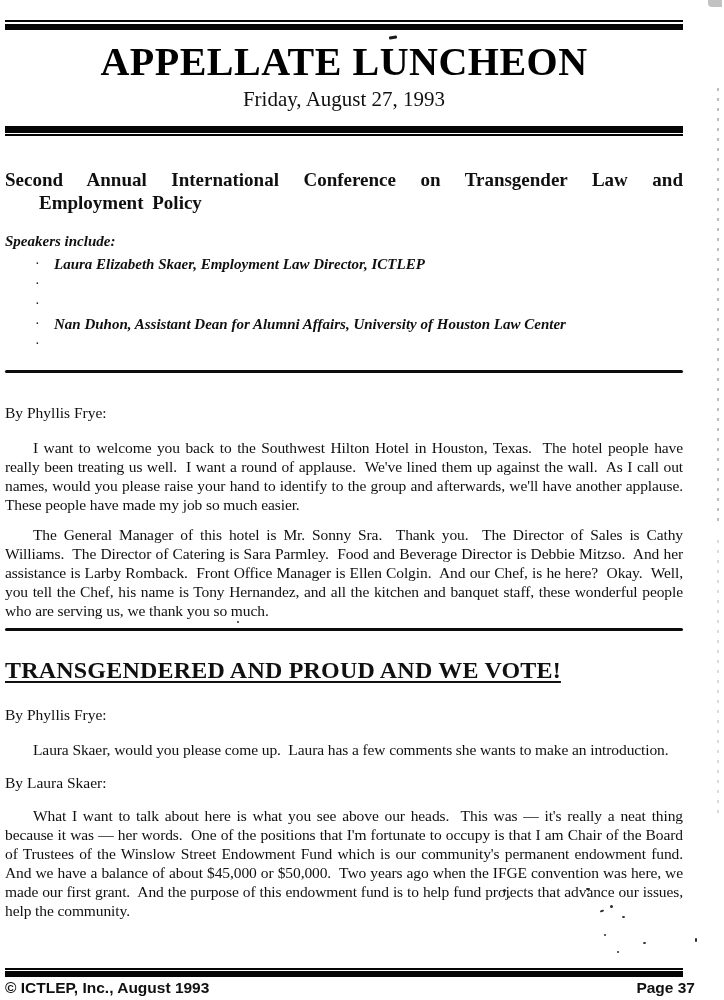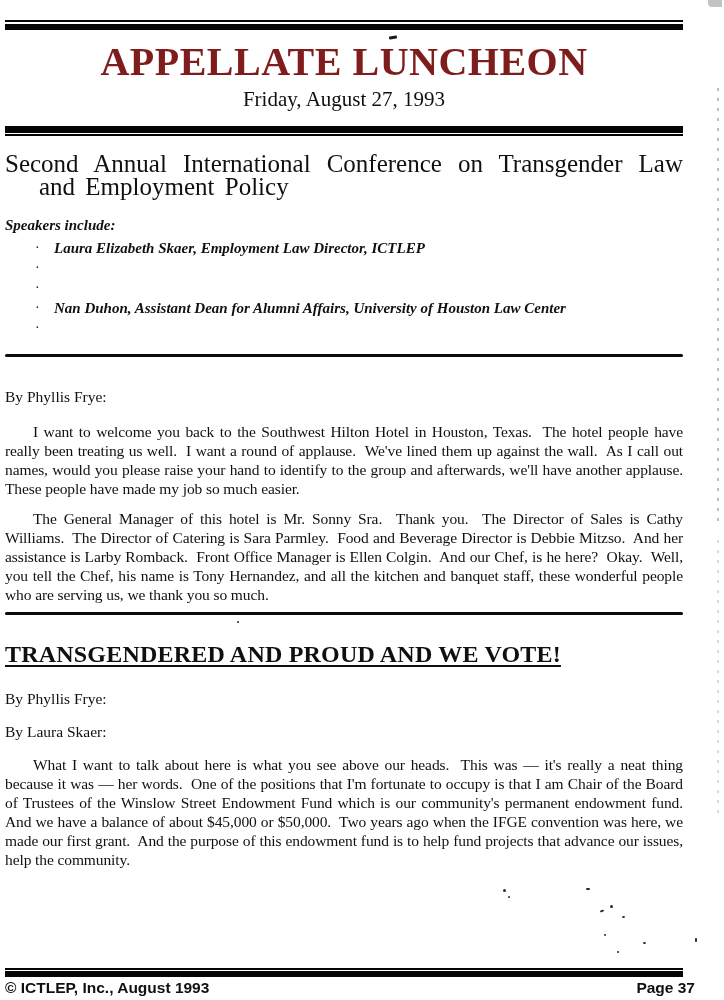--- a/index.html
+++ b/index.html
@@ -14,28 +14,28 @@
   .rule-thin-thick{height:10px;background:linear-gradient(to bottom,#050505 0 2px,transparent 2px 4px,#050505 4px 10px);}
   .rule-thick-thin{height:10px;background:linear-gradient(to bottom,#050505 0 7px,transparent 7px 8px,#050505 8px 10px);}
   .rule-single{height:3px;background:#0c0c0c;border-radius:2px;}
   .r1{margin-top:20px;}
   .r2{margin-top:14px;}
   .r3{margin-top:16px;}
   .r4{margin-top:8px;}
   
   .masthead-title{
     margin:10px 0 0 0;text-align:center;font-size:40px;font-weight:bold;
-    letter-spacing:.5px;line-height:44px;color:#7f1d1d;
+    letter-spacing:.5px;line-height:44px;color:#000000;
   }
   .masthead-date{
     margin-top:2px;text-align:center;font-size:21px;font-weight:normal;line-height:26px;
   }
   
   .conf-heading{
-    margin-top:16px;font-size:25px;font-weight:normal;line-height:23px;
+    margin-top:32px;font-size:19px;font-weight:bold;line-height:23px;
     text-align:justify;word-spacing:4px;padding-left:34px;text-indent:-34px;
   }
   .speakers-label{margin-top:17px;font-size:15px;font-weight:bold;font-style:italic;line-height:20px;}
   .speakers-list{margin-top:3px;}
   .speaker-row{display:flex;padding-left:30px;line-height:20px;}
   .speaker-bullet{width:19px;flex:0 0 19px;font-size:14px;color:#222;}
   .speaker-text{font-size:15px;font-weight:bold;font-style:italic;}
   
   .byline{font-size:15.5px;line-height:19px;}
   .b1{margin-top:30px;}
@@ -116,20 +116,21 @@
     <div class="para p1">I want to welcome you back to the Southwest Hilton Hotel in Houston, Texas.  The hotel people have really been treating us well.  I want a round of applause.  We've lined them up against the wall.  As I call out names, would you please raise your hand to identify to the group and afterwards, we'll have another applause.  These people have made my job so much easier.</div>
 
     <div class="para p2">The General Manager of this hotel is Mr. Sonny Sra.  Thank you.  The Director of Sales is Cathy Williams.  The Director of Catering is Sara Parmley.  Food and Beverage Director is Debbie Mitzso.  And her assistance is Larby Romback.  Front Office Manager is Ellen Colgin.  And our Chef, is he here?  Okay.  Well, you tell the Chef, his name is Tony Hernandez, and all the kitchen and banquet staff, these wonderful people who are serving us, we thank you so much.</div>
 
     <div class="rule-single r4"></div>
 
     <h2 class="vote-heading">TRANSGENDERED AND PROUD AND WE VOTE!</h2>
 
     <div class="byline b2">By Phyllis Frye:</div>
 
+    <div class="para pintro">Laura Skaer, would you please come up.  Laura has a few comments she wants to make an introduction.</div>
 
     <div class="byline b3">By Laura Skaer:</div>
 
     <div class="para p3">What I want to talk about here is what you see above our heads.  This was — it's really a neat thing because it was — her words.  One of the positions that I'm fortunate to occupy is that I am Chair of the Board of Trustees of the Winslow Street Endowment Fund which is our community's permanent endowment fund.  And we have a balance of about $45,000 or $50,000.  Two years ago when the IFGE convention was here, we made our first grant.  And the purpose of this endowment fund is to help fund projects that advance our issues, help the community.</div>
 
   </div>
 
   <div class="footer">
     <div class="footer-rule"></div>
     <div class="footer-row">

